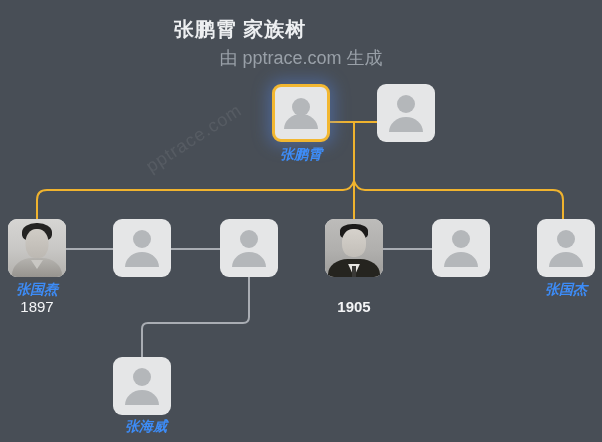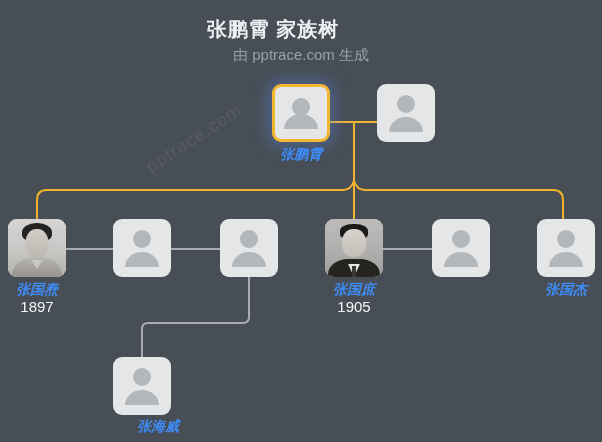--- a/index.html
+++ b/index.html
@@ -1,22 +1,22 @@
 <!DOCTYPE html>
 <html style="--background: #484e56; --card: #e5e6e7; --silhouette: #b4b7ba; --line-parent: #f0b32e; --line-gray: #a9adb3; --selected-border: #f2b731; --name-male: #3d8cf7; --name-female: #f0509e; --year-text: #f3f4f6; --title-text: #edeff1; --subtitle-text: #99a0a8;"><head>
 <meta charset="utf-8">
 <style>
   html,body{margin:0;padding:0;background:#484e56;}
   *{box-sizing:border-box;font-family:"Liberation Sans","DejaVu Sans",sans-serif;}
   #stage{position:relative;width:602px;height:442px;background:var(--background,#484e56);overflow:hidden;}
 
   .title{position:absolute;left:0;top:16px;width:480px;text-align:center;
-         font-size:20px;font-weight:bold;color:var(--title-text,#edeff1);letter-spacing:1px;margin-left:33px;}
+         font-size:20px;font-weight:bold;color:var(--title-text,#edeff1);letter-spacing:1px;}
   .subtitle{position:absolute;left:0;top:46px;width:602px;text-align:center;
-         font-size:15px;color:var(--subtitle-text,#99a0a8);}
+         font-size:18px;color:var(--subtitle-text,#99a0a8);}
 
   .watermark{position:absolute;left:148px;top:158px;transform:rotate(-33deg);
          transform-origin:left center;font-size:18px;letter-spacing:1px;
          color:rgba(255,255,255,0.08);white-space:nowrap;}
 
   svg.lines{position:absolute;left:0;top:0;z-index:1;}
 
   .card{position:absolute;width:58px;height:58px;border-radius:9px;
         background:var(--card,#e5e6e7);z-index:2;overflow:hidden;}
   .card.selected{border:3px solid var(--selected-border,#f2b731);
@@ -125,22 +125,21 @@
   <div class="card" style="left:325px;top:219px;">
     <div class="photo guoshu">
       <div class="bg"></div>
         <div class="torso"></div>
         <div class="shirt"></div>
         <div class="tie"></div>
         <div class="hair"></div>
         <div class="face"></div>
     </div>
   </div>
-  <div class="nlabel male" style="left:306px;top:281px;">张国庶</div>
-  <div class="ylabel" style="left:306px;top:298px;">1905</div>
+  <div class="ylabel" style="left:306px;top:298px;font-weight:bold;">1905</div>
 
   <div class="card" style="left:432px;top:219px;">
     <div class="ph">
         <div class="head"></div>
         <div class="shoulders"></div>
       </div>
   </div>
 
   <div class="card" style="left:537px;top:219px;">
     <div class="ph">
@@ -149,15 +148,15 @@
       </div>
   </div>
   <div class="nlabel male" style="left:518px;top:281px;">张国杰</div>
 
   <div class="card" style="left:113px;top:357px;">
     <div class="ph">
         <div class="head"></div>
         <div class="shoulders"></div>
       </div>
   </div>
-  <div class="nlabel male" style="left:110px;top:418px;">张海威</div>
+  <div class="nlabel male" style="left:98px;top:418px;">张海威</div>
 
 </div>
 
 </body></html>

